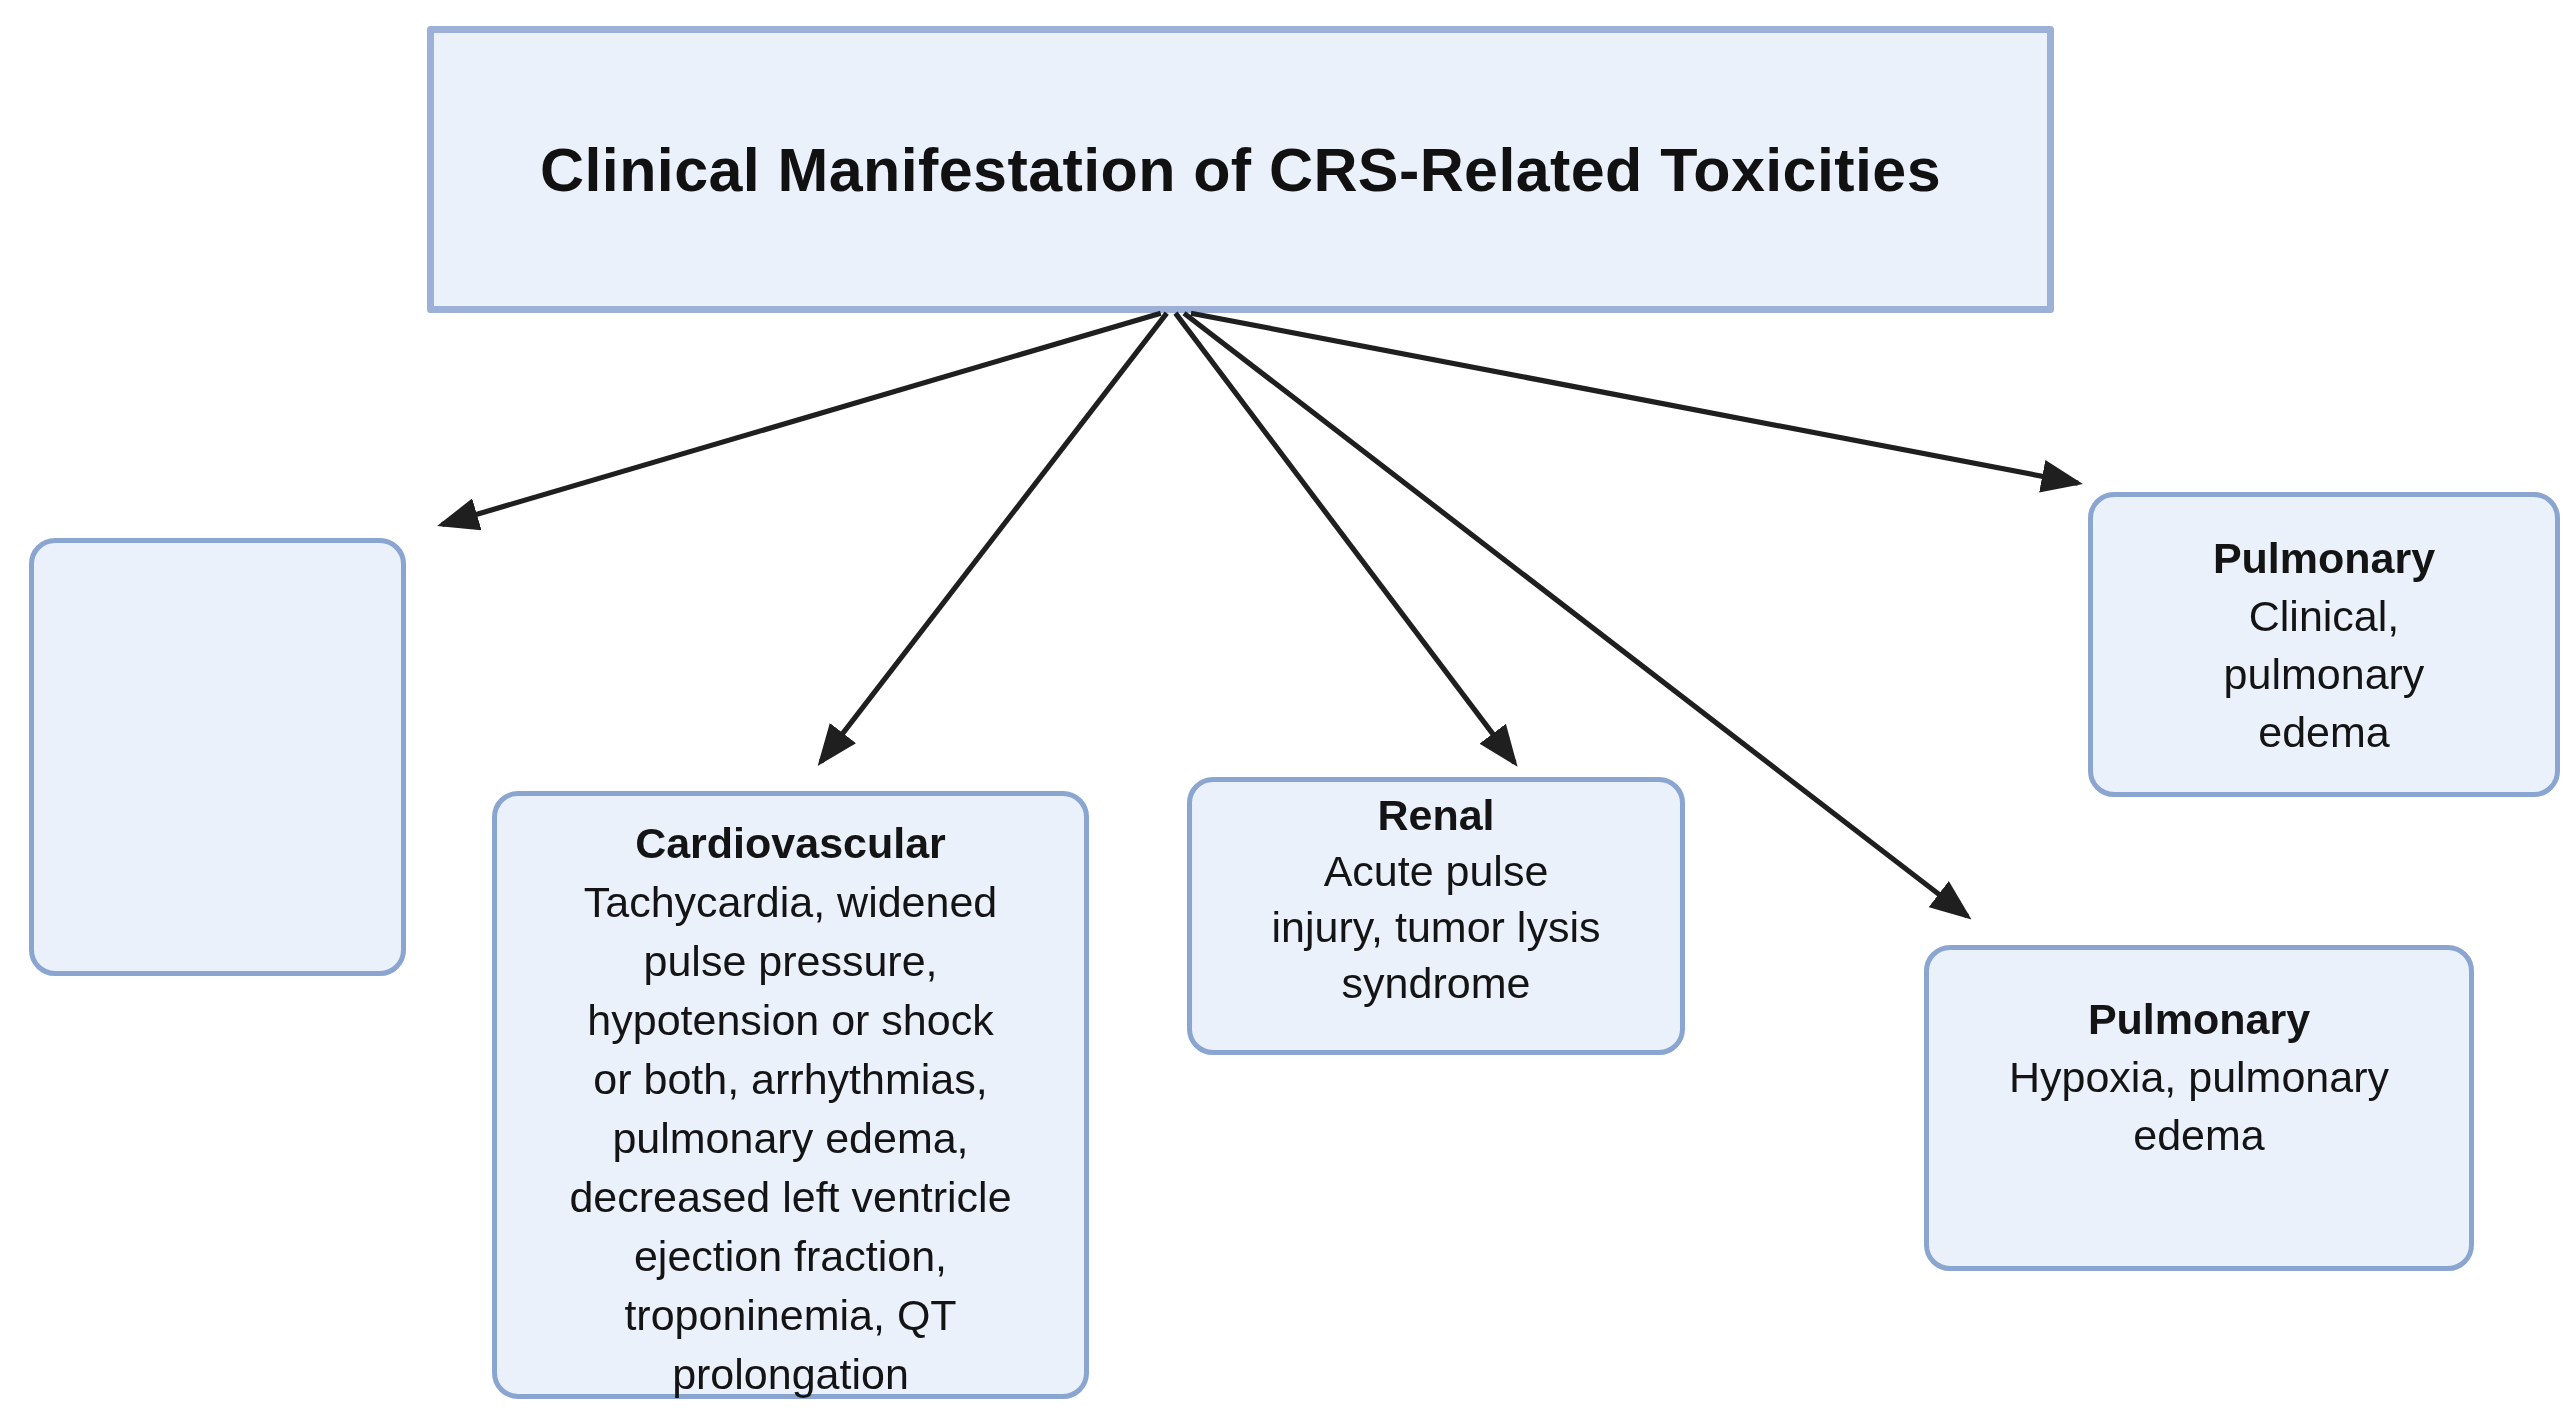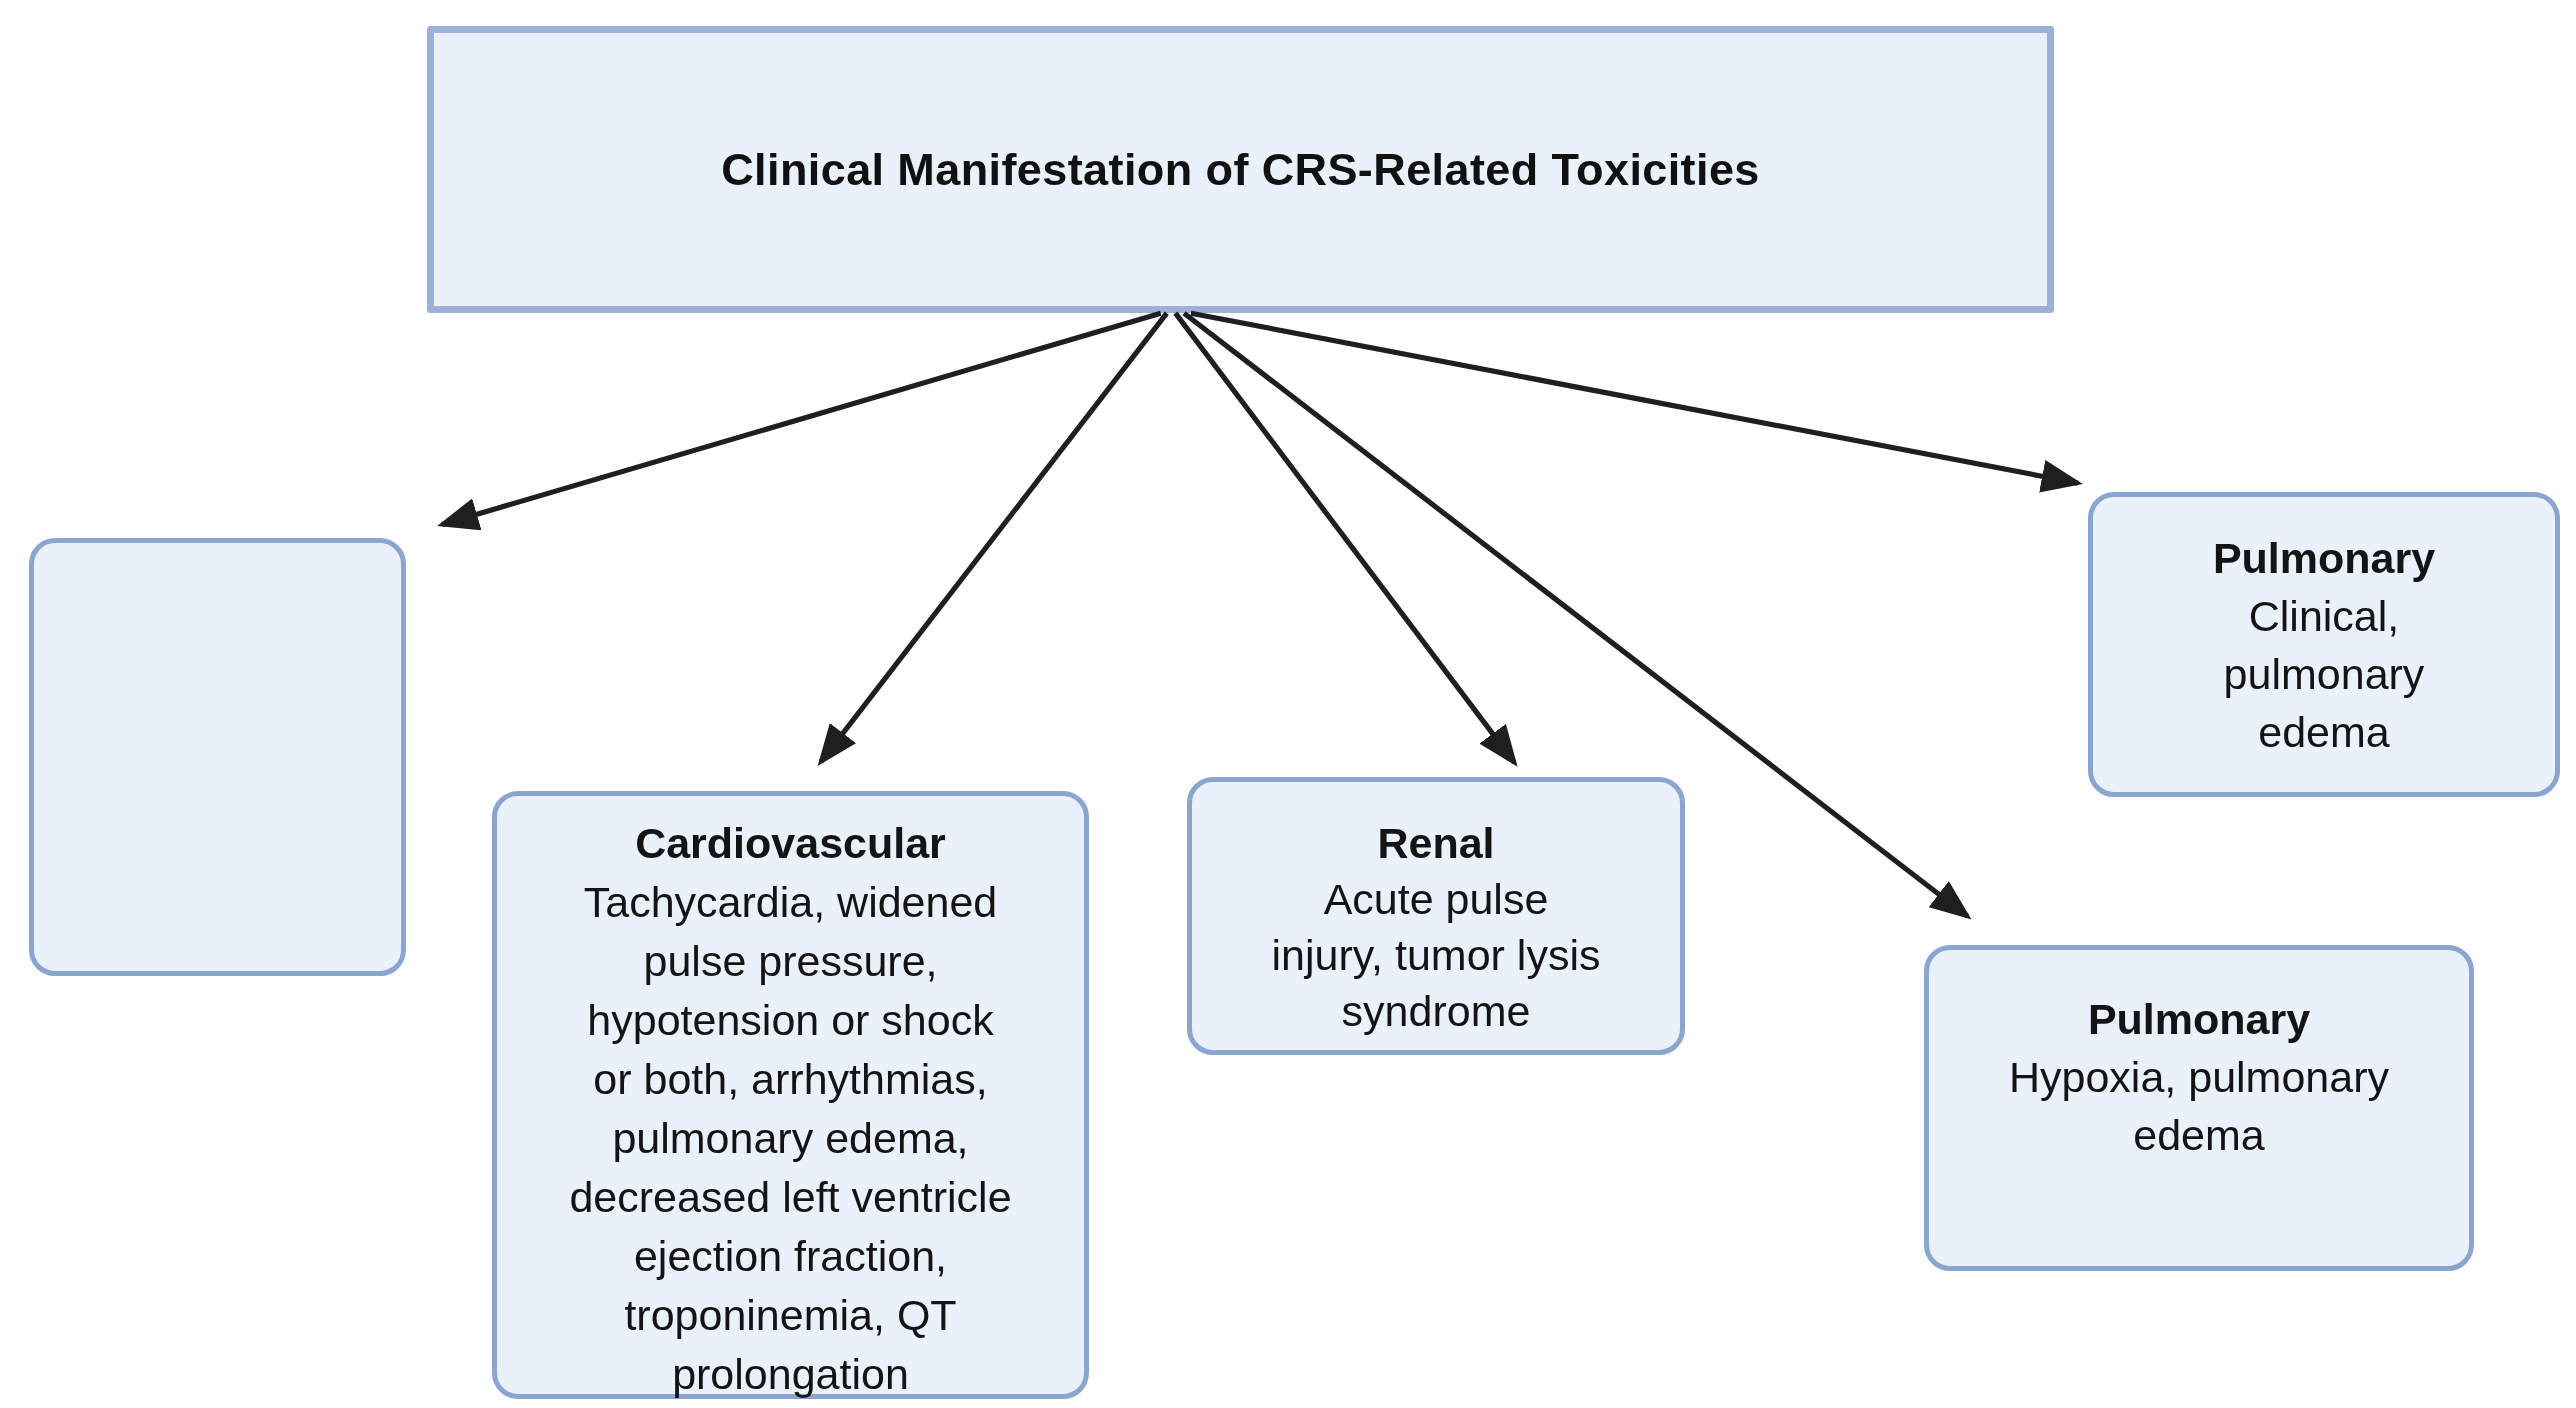--- a/index.html
+++ b/index.html
@@ -30,21 +30,21 @@
     height: 287px;
     box-sizing: border-box;
     background: #ebf1fa;
     border: 7px solid #9db1d8;
     border-radius: 3.5px;
     display: flex;
     align-items: center;
     justify-content: center;
   }
   .title-box .title-text {
-    font-size: 45px;
+    font-size: 61px;
     font-weight: bold;
     letter-spacing: 0.4px;
     text-align: center;
     color: #111111;
   }
   
   svg.arrows {
     position: absolute;
     left: 0;
     top: 0;
@@ -88,21 +88,21 @@
     padding-top: 18px;
   }
   .node-cardiovascular .node-heading,
   .node-cardiovascular .node-body { line-height: 59px; }
 
   .node-renal {
     left: 1187px;
     top: 777px;
     width: 498px;
     height: 278px;
-    padding-top: 33px;
+    padding-top: 5px;
   }
   .node-renal .node-heading,
   .node-renal .node-body { line-height: 56px; }
 
   .node-pulmonary-upper {
     left: 2088px;
     top: 492px;
     width: 472px;
     height: 305px;
     display: flex;

